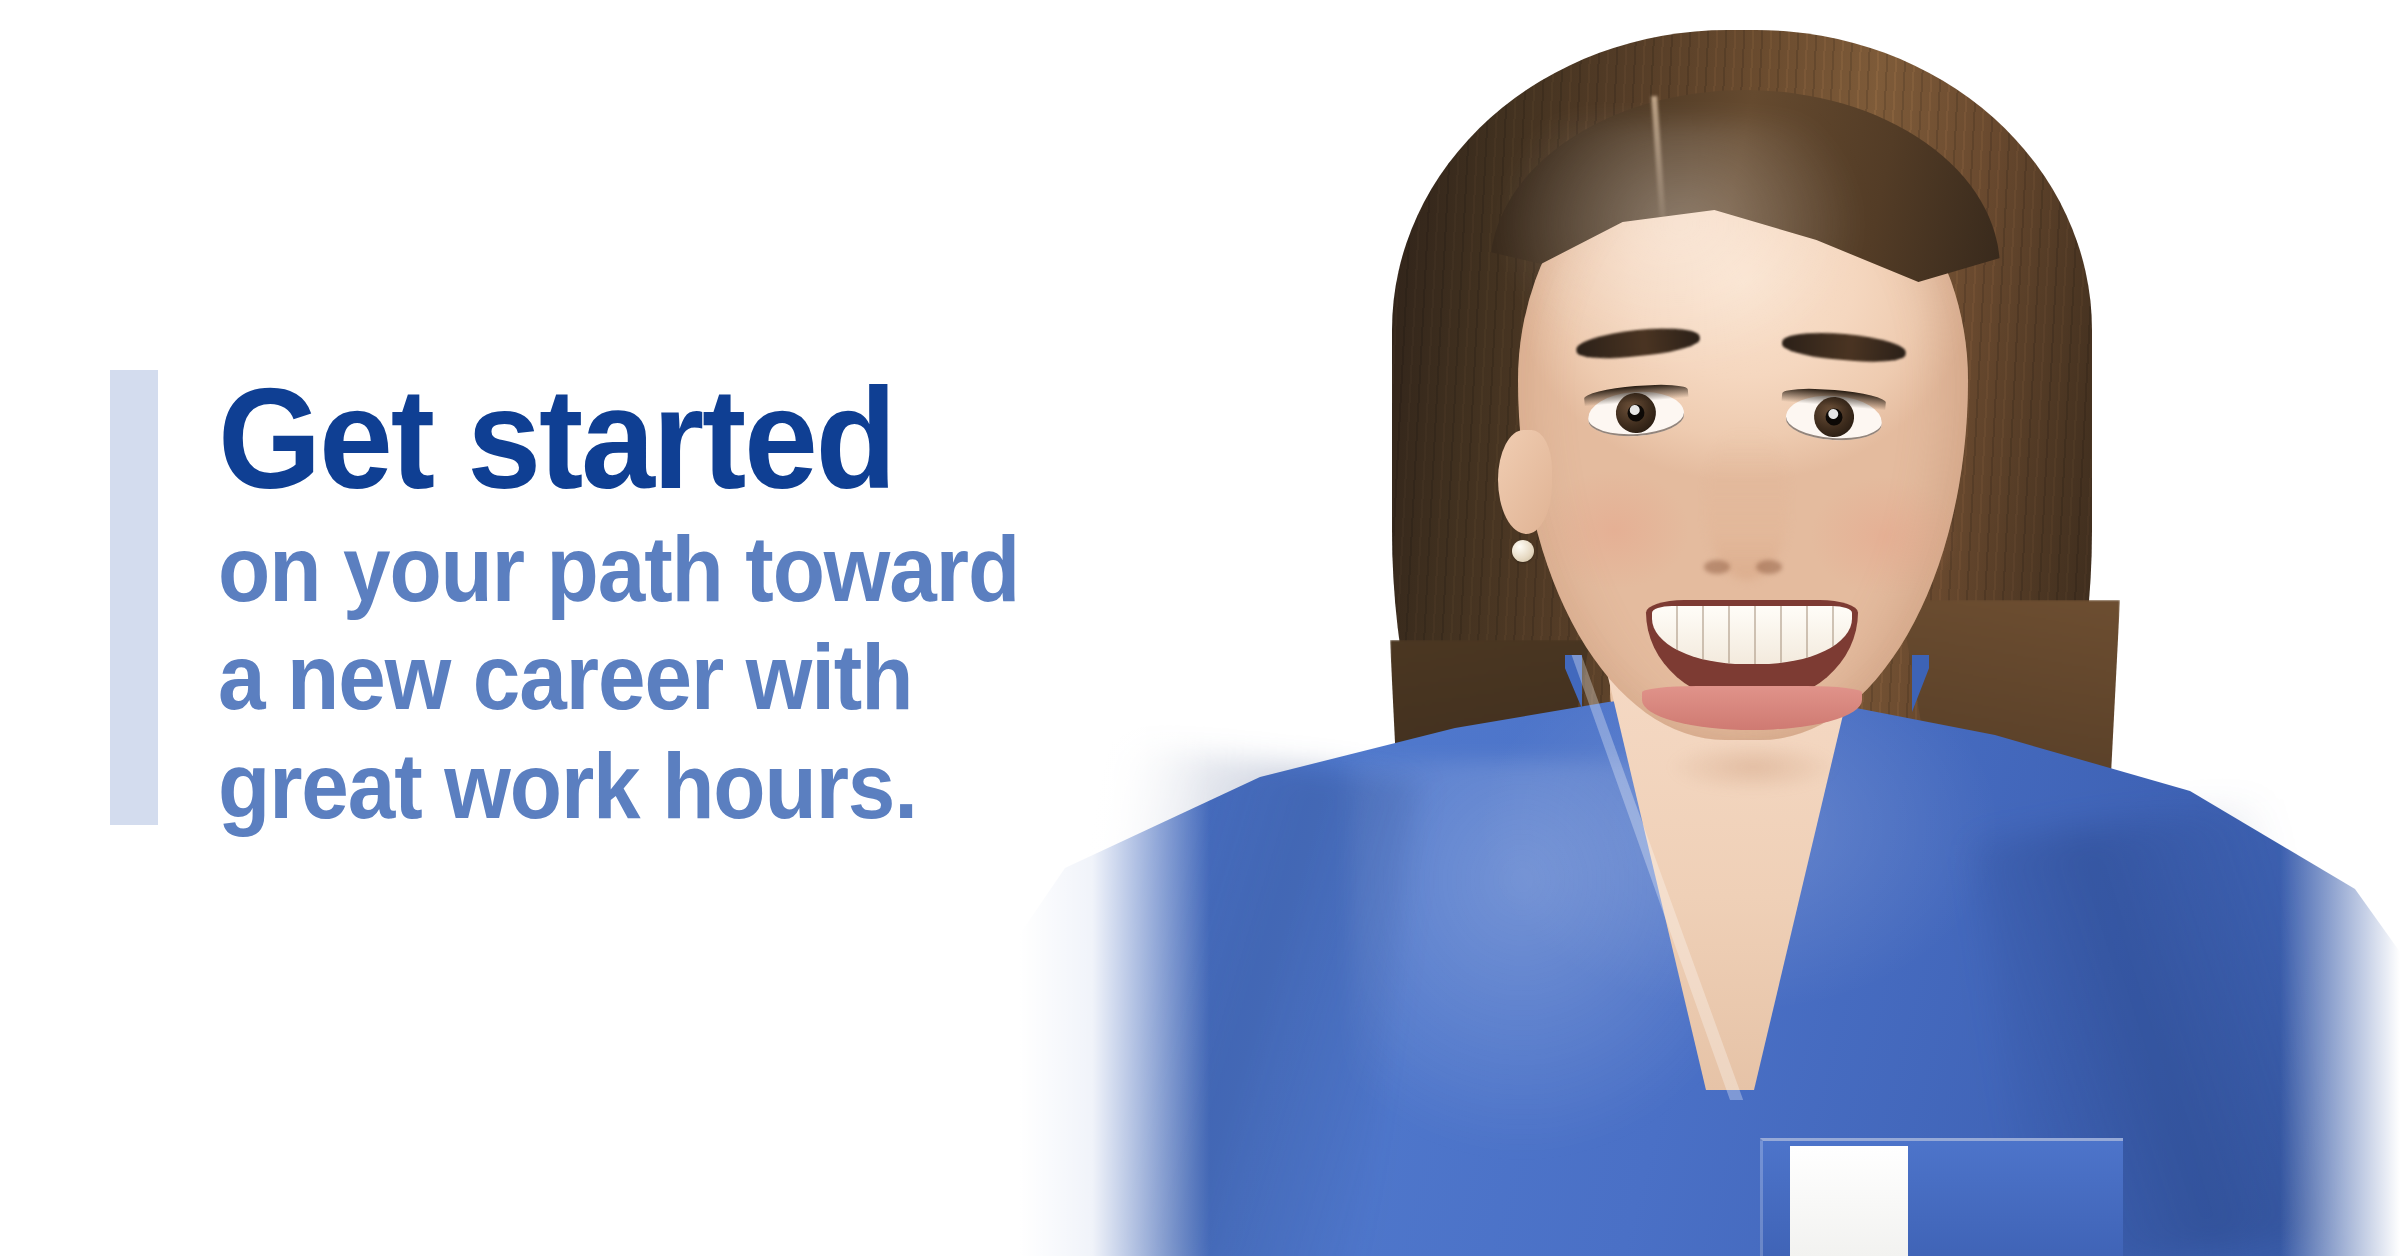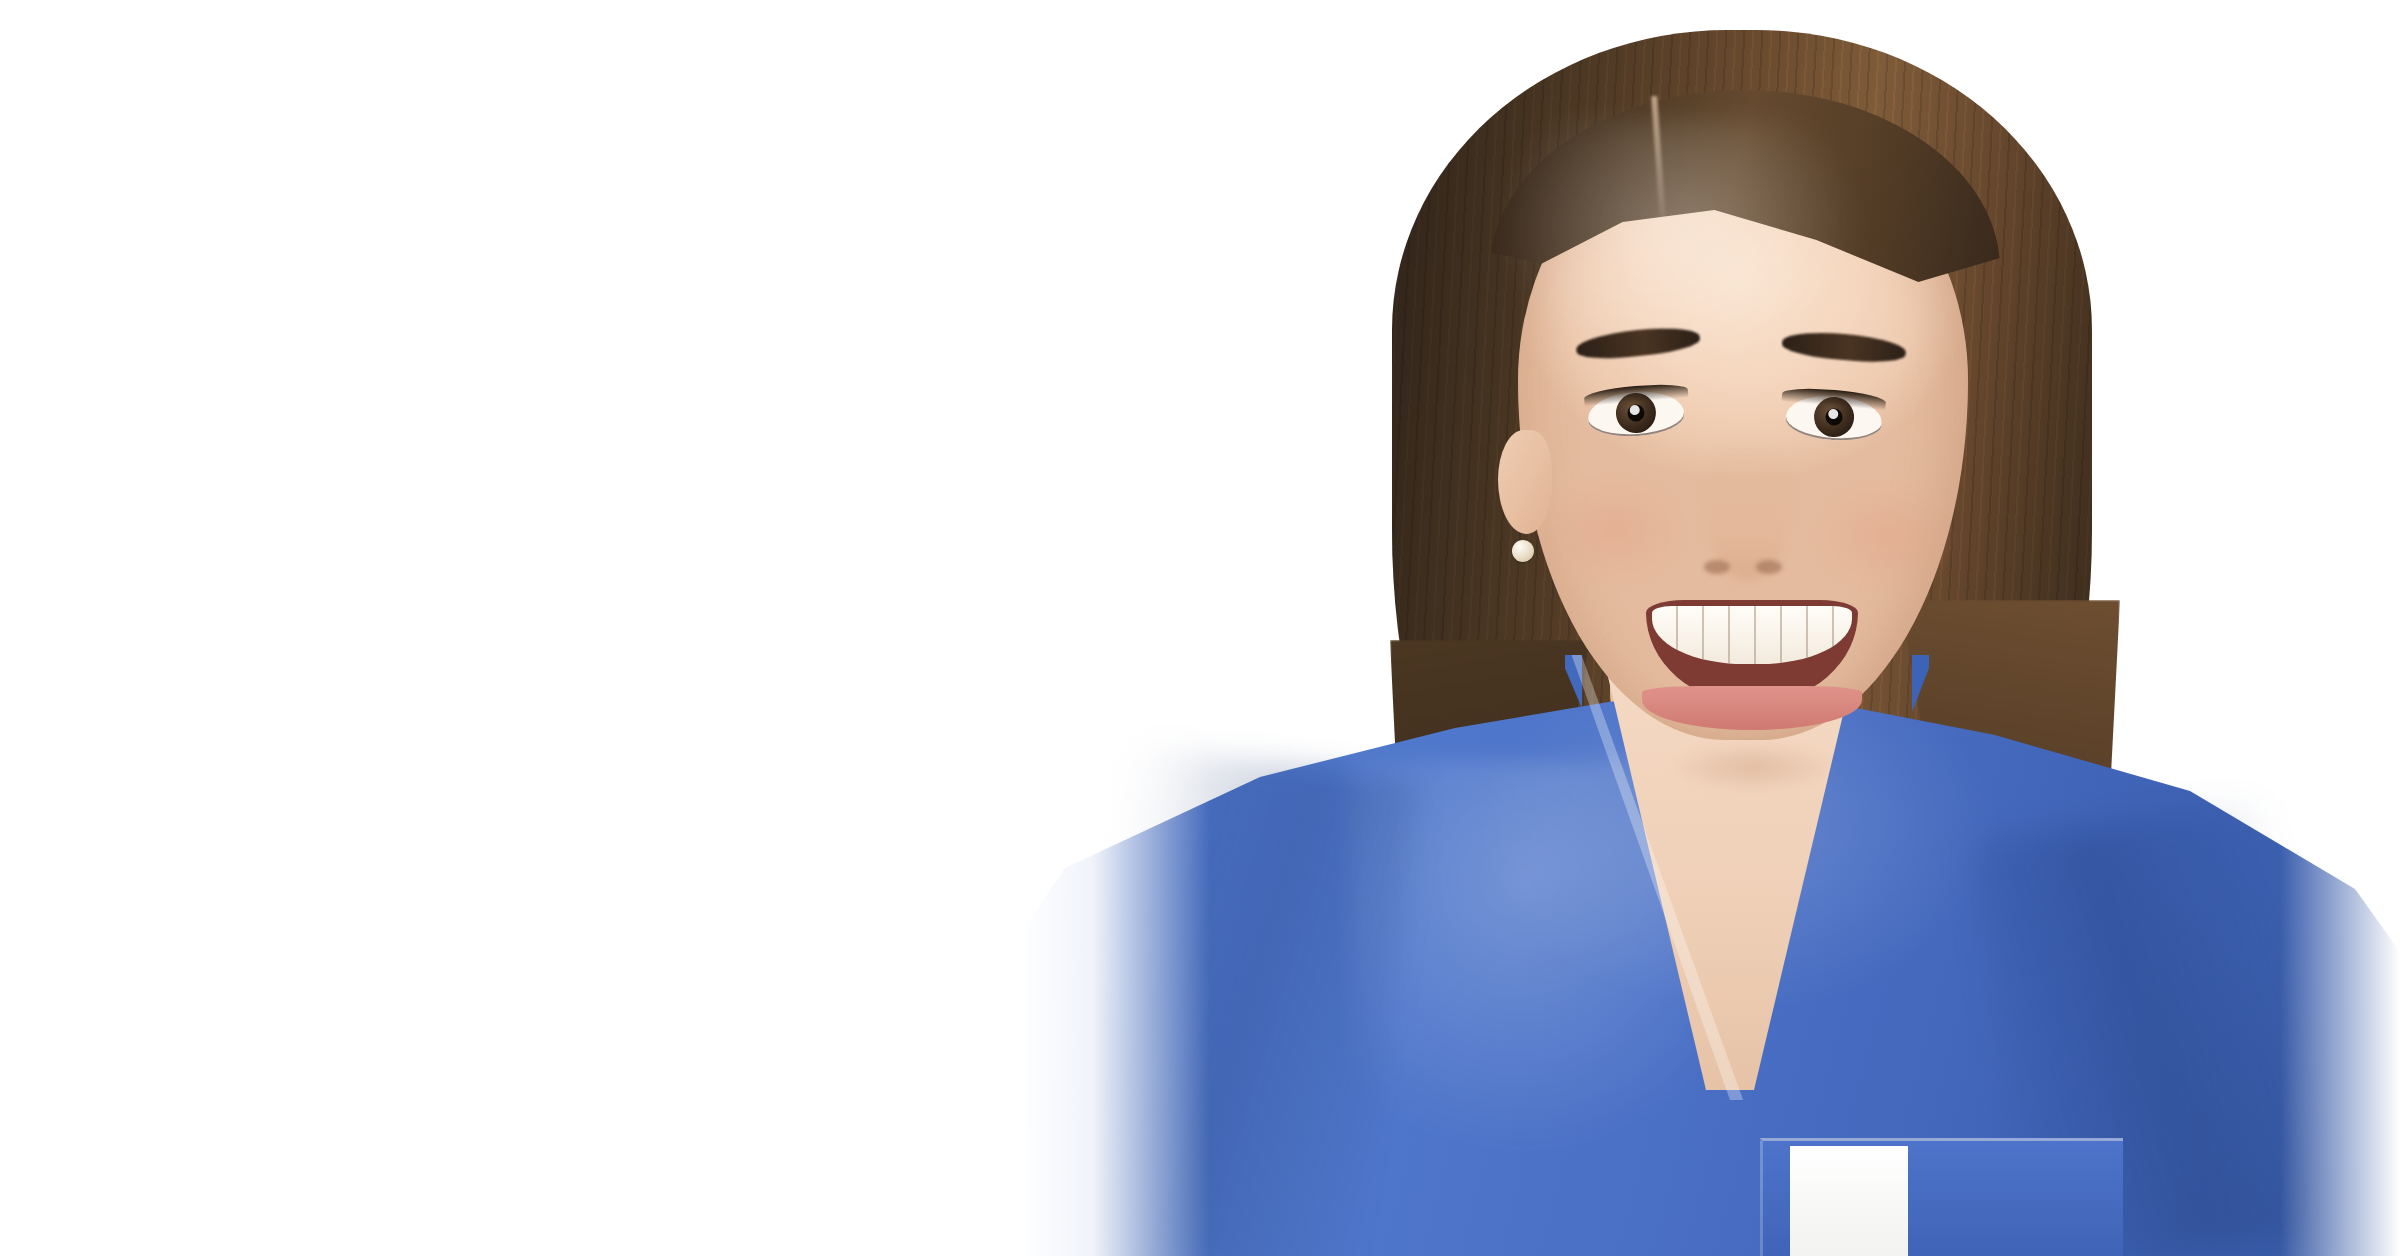--- a/index.html
+++ b/index.html
@@ -378,20 +378,35 @@
     width:120px;height:1256px;
     background:linear-gradient(270deg,#ffffff 0%, rgba(255,255,255,0) 100%);
     pointer-events:none;
   }
 </style>
 </head>
 <body>
 
 <div id="banner">
 
+  <div id="text-block">
+
+    <div id="accent-bar"></div>
+
+    <div id="copy">
+      <h1 id="headline">Get started</h1>
+
+      <p id="subhead">
+        <span class="line">on your path toward</span>
+        <span class="line">a new career with</span>
+        <span class="line">great work hours.</span>
+      </p>
+    </div>
+
+  </div>
 
   <div id="photo">
 
     <div class="hair-back"></div>
     <div class="hair-strands"></div>
     <div class="hair-end-l"></div>
     <div class="hair-end-r"></div>
 
     <div class="neck-shadow"></div>
     <div class="neck"></div>

